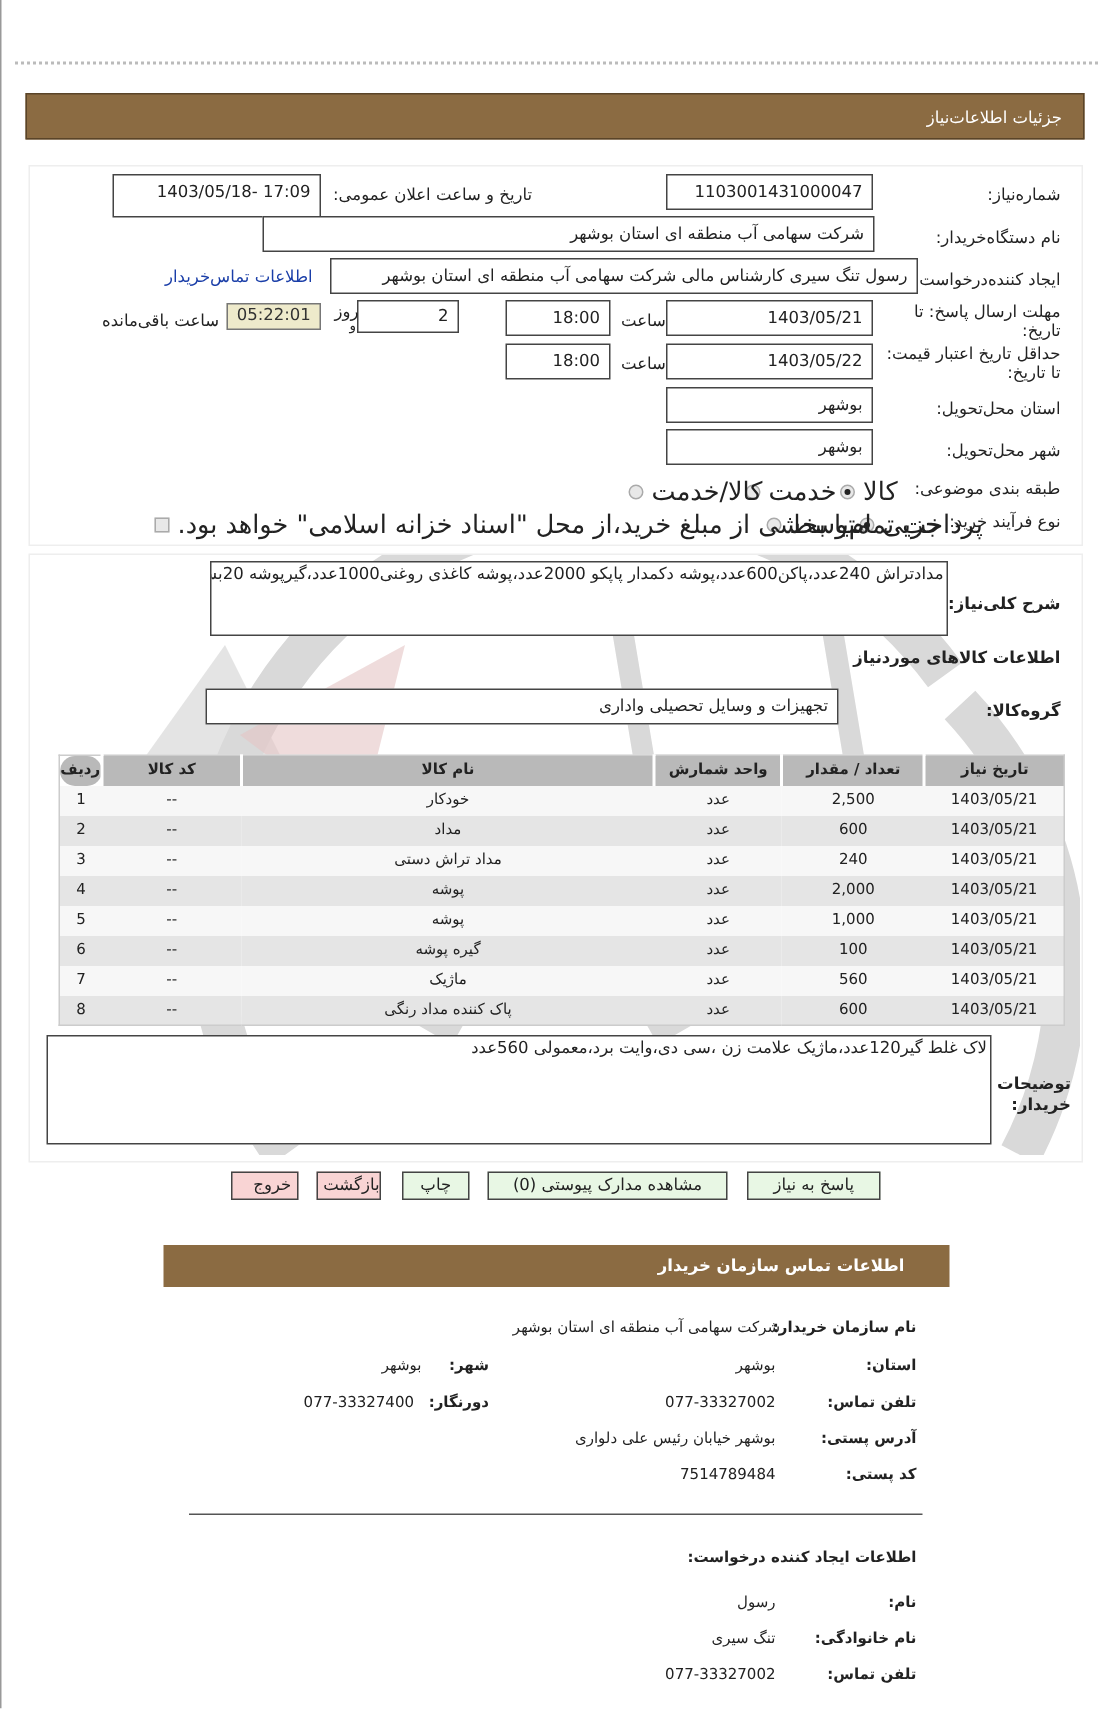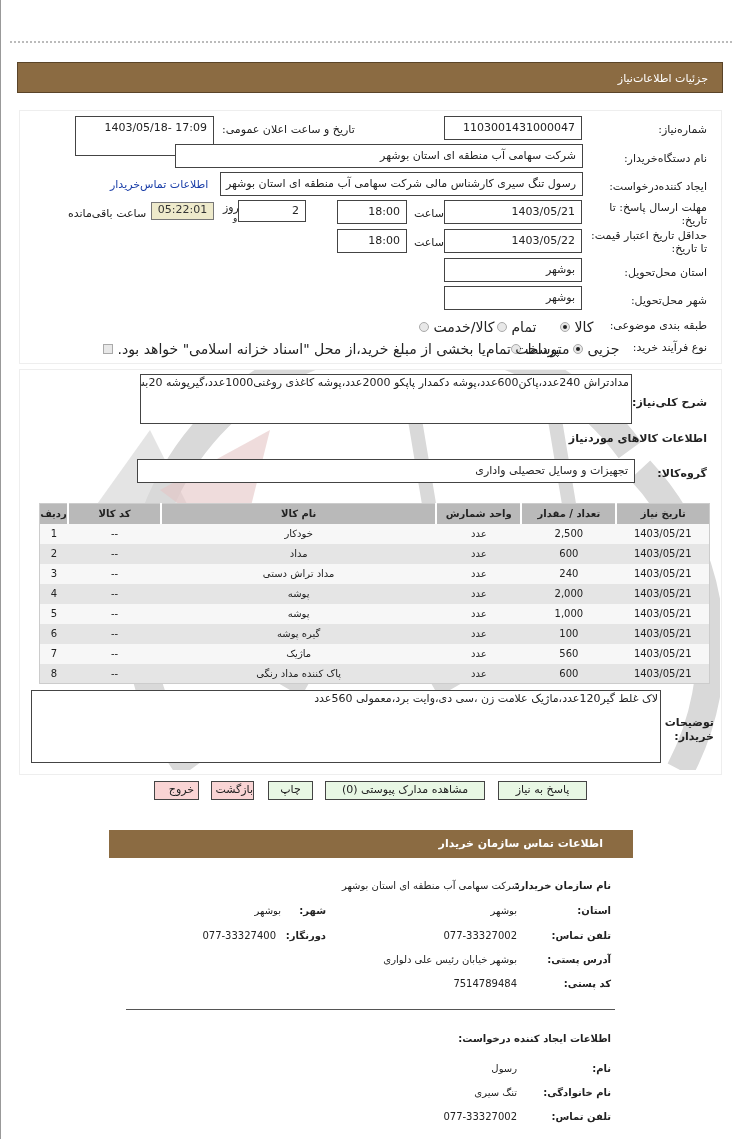--- a/index.html
+++ b/index.html
@@ -12,21 +12,21 @@
   .panel2 { position: absolute; left: 19px; top: 369px; width: 703px; height: 406px; border: 1px solid #eee; background: transparent; }
   .watermark { position: absolute; left: 30px; top: 370px; width: 690px; height: 400px; pointer-events: none; }
   .lbl { position: absolute; font-size: 11px; color: #222; white-space: nowrap; }
   .box { position: absolute; border: 1px solid #444; background: #fff; font-size: 11px; line-height: 22px; padding: 0 6px; white-space: nowrap; overflow: hidden; }
   .box.ltr { direction: ltr; text-align: right; }
   .timer { position: absolute; left: 151px; top: 202px; width: 63px; height: 18px; background: #eeeacb; border: 1px solid #777; font-size: 11px; line-height: 14px; text-align: center; direction: ltr; color: #333; }
   .link { position: absolute; color: #1a3ea8; font-size: 11px; white-space: nowrap; cursor: pointer; }
   .radio { display: inline-block; width: 10px; height: 10px; border-radius: 50%; border: 1px solid #aaa; background: #e8e8e8; vertical-align: middle; position: relative; }
   .radio.on::after { content: ""; position: absolute; left: 2px; top: 2px; width: 4px; height: 4px; border-radius: 50%; background: #222; }
   .chk { display: inline-block; width: 10px; height: 10px; border: 1px solid #aaa; background: #e8e8e8; vertical-align: middle; }
-  .opt { position: absolute; white-space: nowrap; font-size: 14px; }
+  .opt { position: absolute; white-space: nowrap; font-size: 17px; }
   .opt span { vertical-align: middle; }
   .bold { font-weight: bold; }
   textarea-like, .tbox { position: absolute; border: 1px solid #444; background: #fff; font-size: 11px; padding: 1px 2px; overflow: hidden; white-space: nowrap; direction: rtl; }
   table.items { position: absolute; left: 39px; top: 503px; width: 671px; border-collapse: collapse; font-size: 10px; background: rgba(255,255,255,0.85); border: 1px solid #ccc; }
   table.items th { background: #b9b9b9; color: #222; font-weight: bold; height: 20px; border-left: 2px solid #fff; font-size: 10px; }
   table.items td { height: 20px; text-align: center; }
   table.items tr.odd td { background: rgba(246,246,246,0.9); }
   table.items tr.even td { background: rgba(226,226,226,0.9); }
   .btn { position: absolute; top: 781px; height: 19px; border: 1px solid #444; font-size: 11px; line-height: 16px; text-align: center; cursor: pointer; }
   .btn.green { background: #e8f7e4; }
@@ -53,27 +53,27 @@
   <path d="M610 100 A260 260 0 0 1 650 400" fill="none" stroke="#d9d9d9" stroke-width="28"></path>
   <path d="M20 200 L120 60 L180 180 L140 240 L60 250 Z" fill="#d8d8d8" opacity="0.7"></path>
   <path d="M130 120 L240 60 L210 180 Z" fill="#e4c5c5" opacity="0.6"></path>
   <path d="M380 20 L520 20 L540 140 L400 140 Z" fill="none" stroke="#d9d9d9" stroke-width="14"></path>
   <path d="M260 320 L340 180 L420 320" fill="none" stroke="#d9d9d9" stroke-width="26"></path>
 </svg>
 
 <span class="lbl" style="right:33px; top:123px;">شماره‌نیاز:</span>
 <div class="box ltr" style="left:444px; top:116px; width:138px; height:24px;">1103001431000047</div>
 <span class="lbl" style="left:222px; top:123px;">تاریخ و ساعت اعلان عمومی:</span>
-<div class="box ltr" style="left:75px; top:116px; width:139px; height:40px;">1403/05/18- 17:09</div>
+<div class="box ltr" style="left:75px; top:116px; width:139px; height:29px;">1403/05/18- 17:09</div>
 
 <span class="lbl" style="right:33px; top:152px;">نام دستگاه‌خریدار:</span>
 <div class="box" style="left:175px; top:144px; width:408px; height:24px; text-align:right;">شرکت سهامی آب منطقه ای استان بوشهر</div>
 
 <span class="lbl" style="right:33px; top:180px;">ایجاد کننده‌درخواست:</span>
-<div class="box" style="left:220px; top:172px; width:363px; height:24px; text-align:right;">رسول تنگ سیری کارشناس مالی شرکت سهامی آب منطقه ای استان بوشهر</div>
+<div class="box" style="left:220px; top:172px; width:392px; height:24px; text-align:right;">رسول تنگ سیری کارشناس مالی شرکت سهامی آب منطقه ای استان بوشهر</div>
 <span class="link" style="left:110px; top:178px;">اطلاعات تماس‌خریدار</span>
 
 <span class="lbl" style="right:33px; top:201px; width:120px; white-space:normal; line-height:13px;">مهلت ارسال پاسخ: تا تاریخ:</span>
 <div class="box ltr" style="left:444px; top:200px; width:138px; height:24px;">1403/05/21</div>
 <span class="lbl" style="left:414px; top:207px;">ساعت</span>
 <div class="box ltr" style="left:337px; top:200px; width:70px; height:24px;">18:00</div>
 <div class="box ltr" style="left:238px; top:200px; width:68px; height:22px; line-height:20px;">2</div>
 <span class="lbl" style="left:223px; top:201px;">روز</span>
 <span class="lbl" style="left:233px; top:213px; font-size:9px;">و</span>
 <div class="timer">05:22:01</div>
@@ -88,21 +88,21 @@
 <div class="box" style="left:444px; top:258px; width:138px; height:24px; text-align:right;">بوشهر</div>
 <span class="lbl" style="right:33px; top:294px;">شهر محل‌تحویل:</span>
 <div class="box" style="left:444px; top:286px; width:138px; height:24px; text-align:right;">بوشهر</div>
 
 <span class="lbl" style="right:33px; top:319px;">طبقه بندی موضوعی:</span>
 <div class="opt" style="left:560px; top:318px;">
   <span>کالا</span>
   <span class="radio on"></span>
 </div>
 <div class="opt" style="left:497px; top:318px;">
-  <span>تمام</span>
+  <span>خدمت</span>
   <span class="radio"></span>
 </div>
 <div class="opt" style="left:419px; top:318px;">
   <span>کالا/خدمت</span>
   <span class="radio"></span>
 </div>
 
 <span class="lbl" style="right:33px; top:341px;">نوع فرآیند خرید:</span>
 <div class="opt" style="left:573px; top:340px;">
   <span>جزیی</span>
@@ -118,31 +118,31 @@
 </div>
 
 <div class="panel2"></div>
 
 <span class="lbl bold" style="right:33px; top:396px;">شرح کلی‌نیاز:</span>
 <div class="tbox" style="left:140px; top:374px; width:492px; height:50px;">مدادتراش 240عدد،پاکن600عدد،پوشه دکمدار پاپکو 2000عدد،پوشه کاغذی روغنی1000عدد،گیرپوشه 20بسته</div>
 
 <span class="lbl bold" style="right:33px; top:432px;">اطلاعات کالاهای موردنیاز</span>
 
 <span class="lbl bold" style="right:33px; top:467px;text-align:right;">گروه‌کالا:</span>
-<div class="box" style="left:137px; top:459px; width:498px; height:24px; text-align:right;">تجهیزات و وسایل تحصیلی واداری</div>
+<div class="box" style="left:137px; top:459px; width:422px; height:24px; text-align:right;">تجهیزات و وسایل تحصیلی واداری</div>
 
 <table class="items">
   <thead>
     <tr>
       <th style="width:92px;">تاریخ نیاز</th>
       <th style="width:94px;">تعداد / مقدار</th>
       <th style="width:84px;">واحد شمارش</th>
       <th style="width:272px;">نام کالا</th>
       <th style="width:92px;">کد کالا</th>
-      <th style="width:26px; border-left:none;">ردیف</th>
+      <th style="width:26px; border-left:none;border-radius:10px;">ردیف</th>
     </tr>
   </thead>
   <tbody>
     <tr class="odd">
       <td>1403/05/21</td>
         <td>2,500</td>
         <td>عدد</td>
         <td>خودکار</td>
         <td>--</td>
         <td>1</td>

